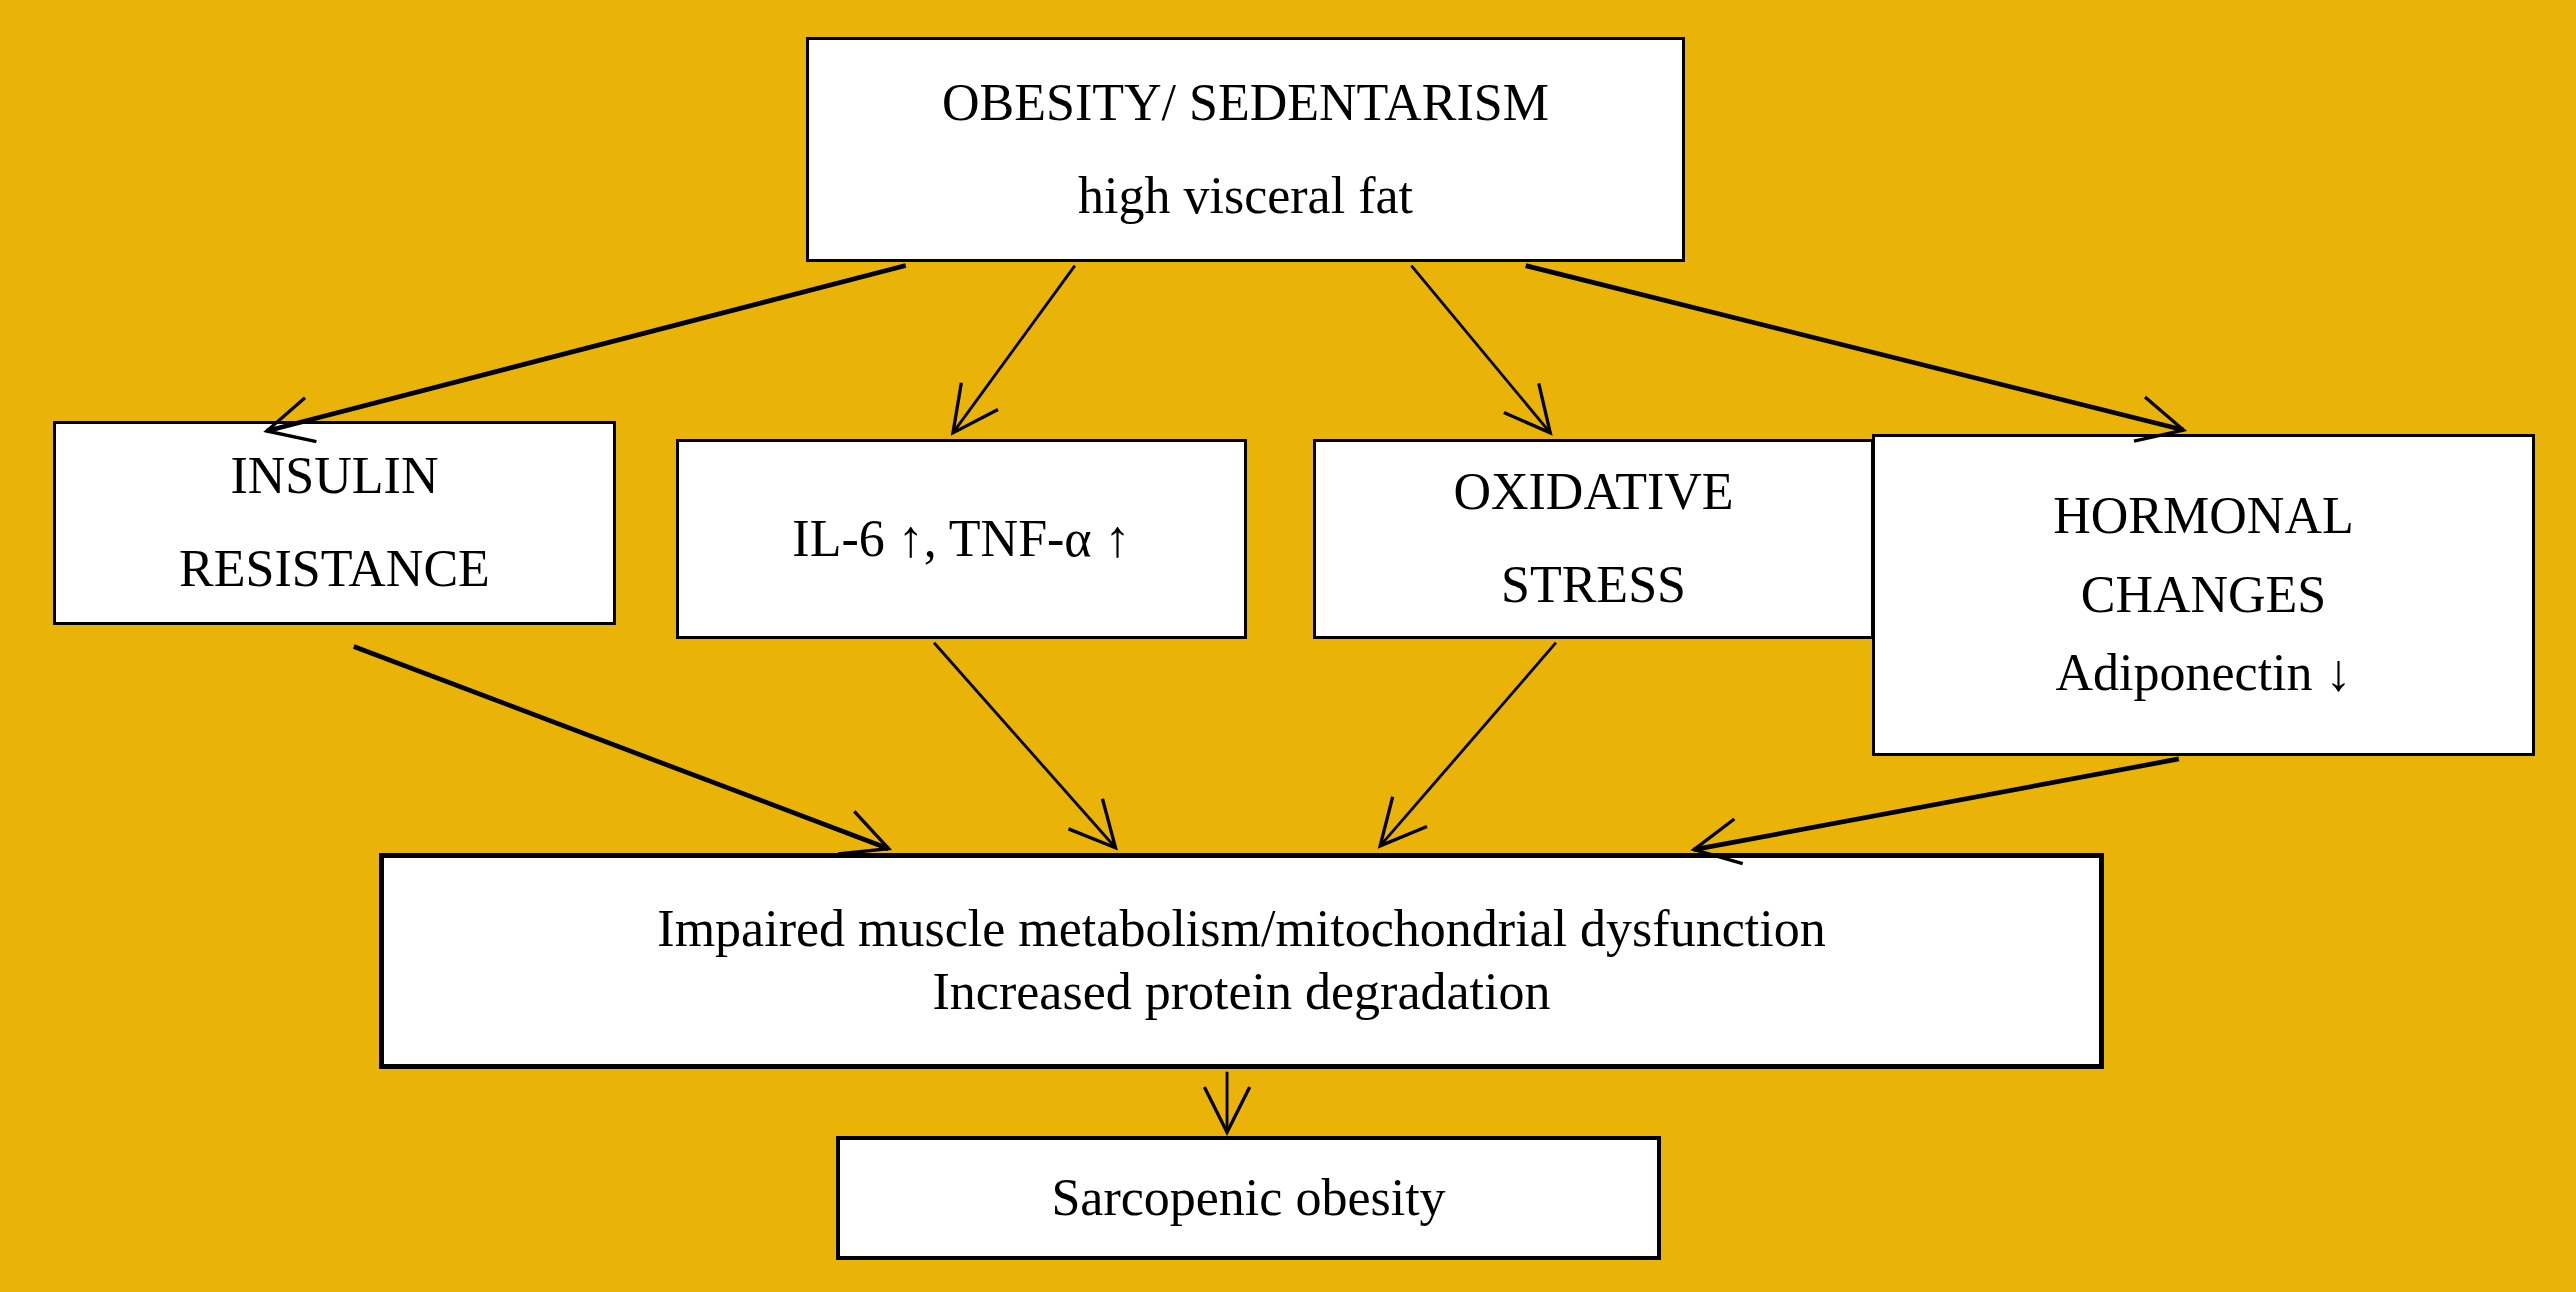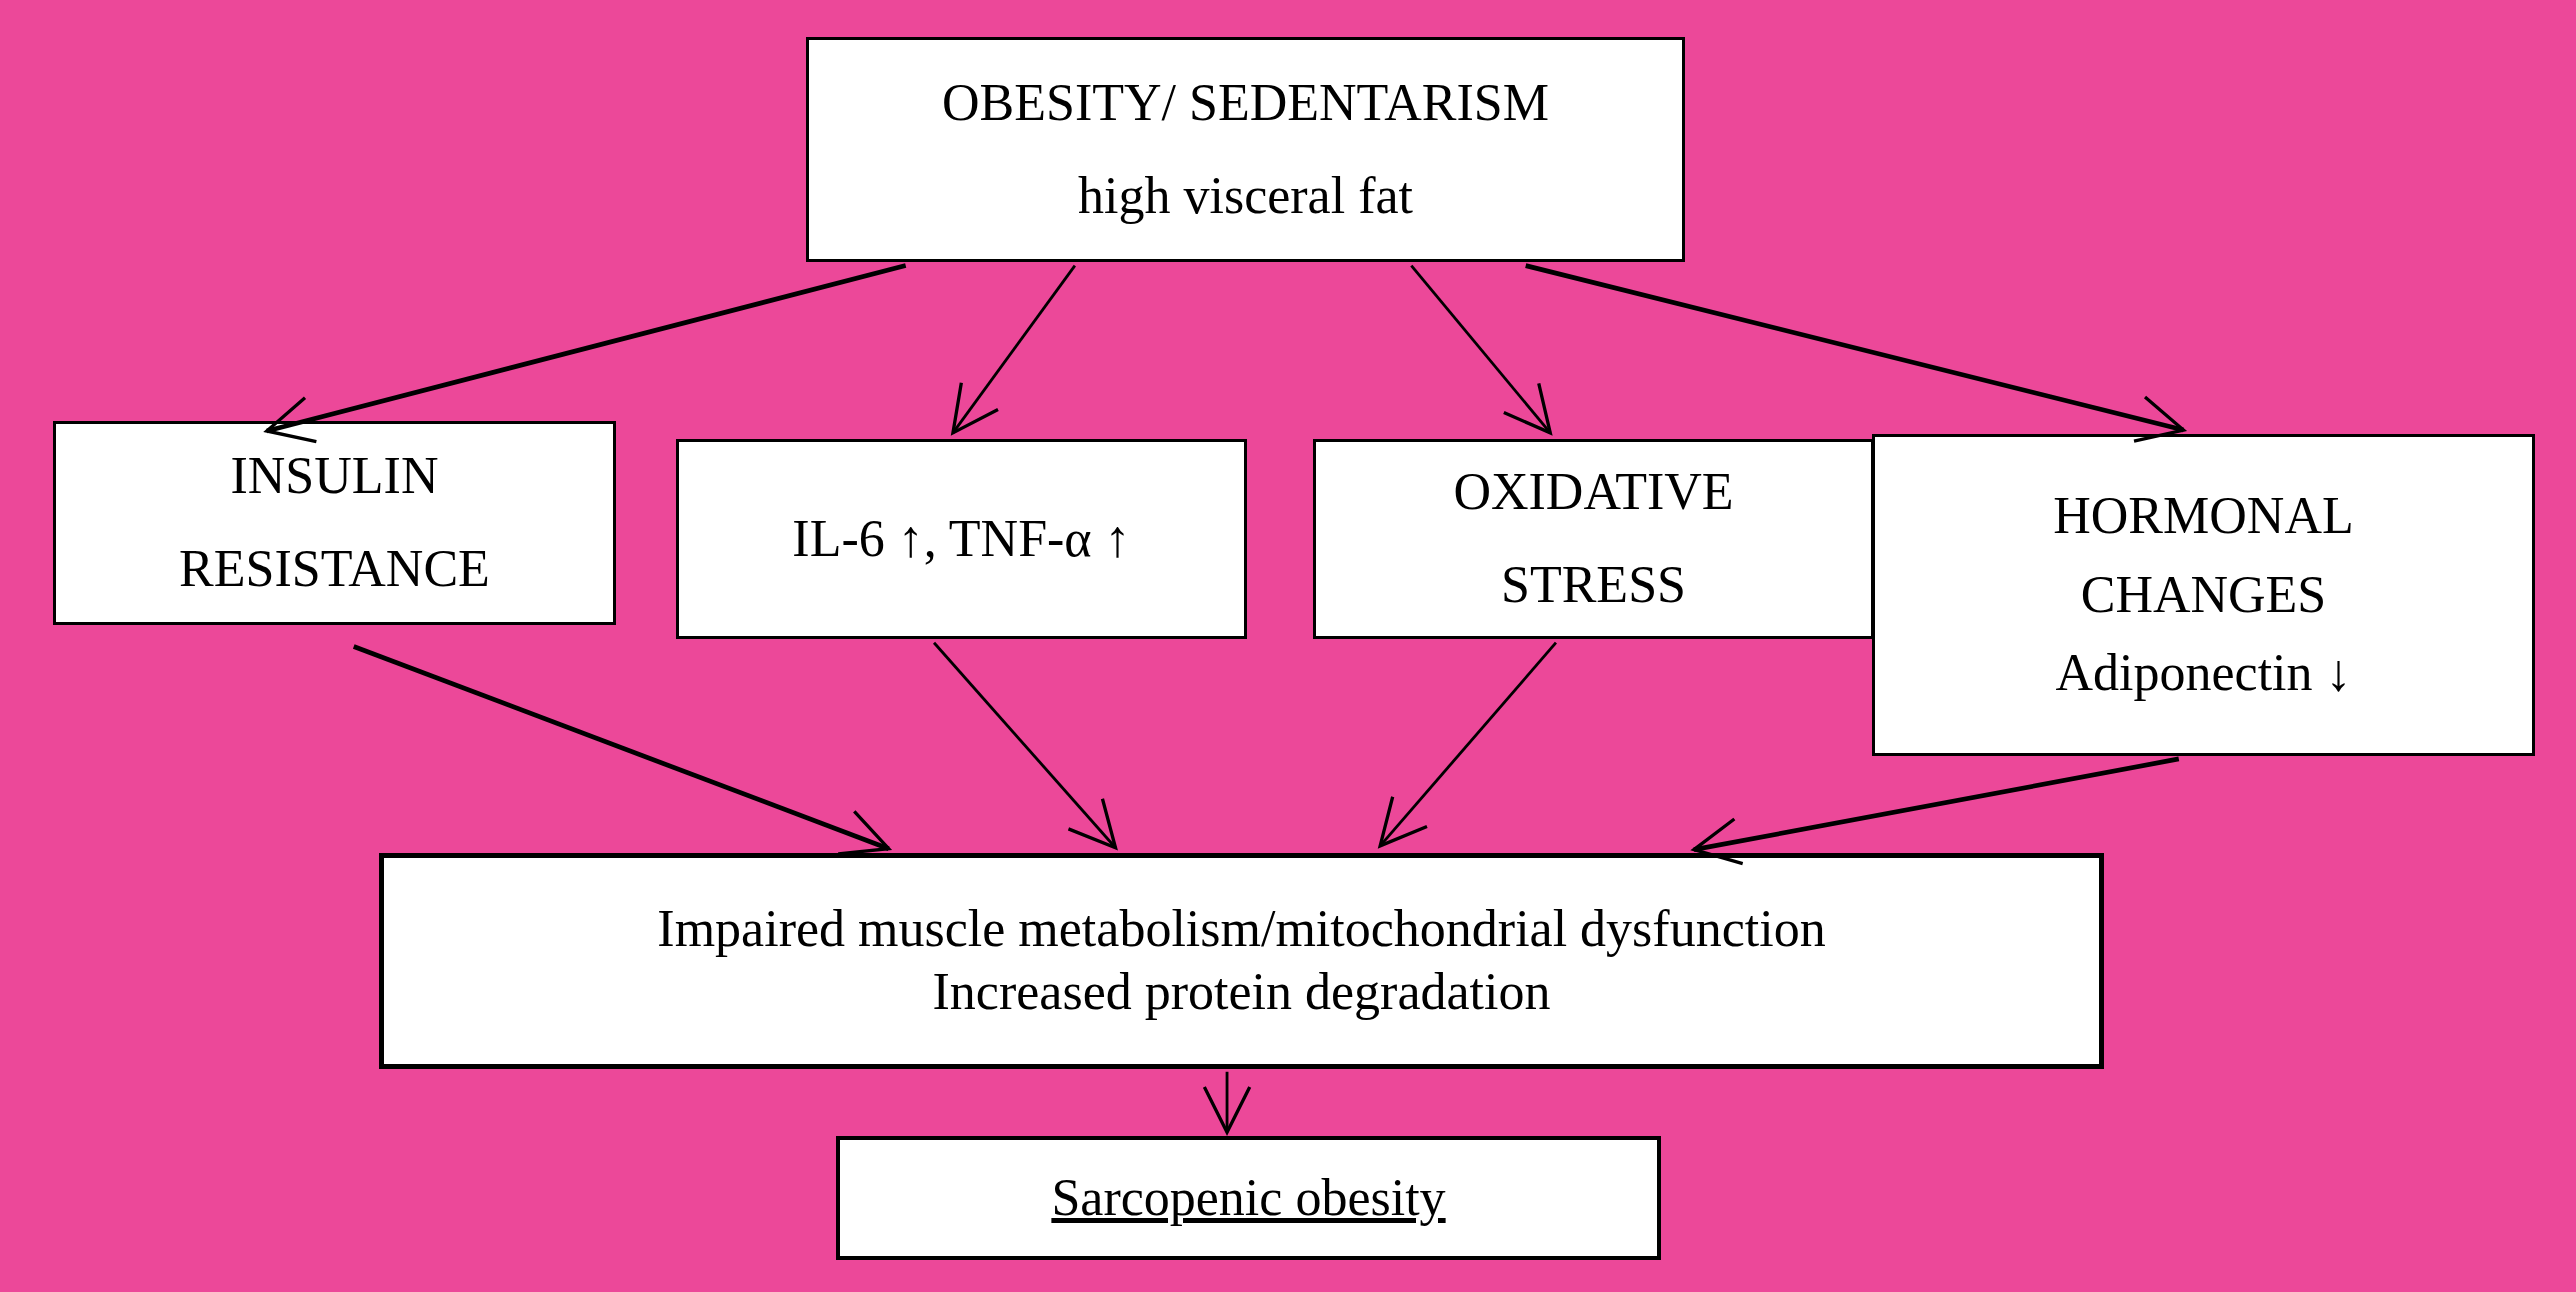--- a/index.html
+++ b/index.html
@@ -4,21 +4,21 @@
 <style>
   html, body {
     margin: 0;
     padding: 0;
     background: #ffffff;
   }
   .canvas {
     position: relative;
     width: 2576px;
     height: 1292px;
-    background: #ec4899;
+    background: #eab308;
     font-family: "Liberation Serif", "DejaVu Serif", serif;
     color: #000000;
     overflow: hidden;
   }
   .arrows {
     position: absolute;
     left: 0;
     top: 0;
     width: 2576px;
     height: 1292px;
@@ -43,21 +43,21 @@
   .gap-lg { row-gap: 38px; }
   .gap-md { row-gap: 35px; }
 
   
   .node-obesity      { left: 806px;  top: 37px;   width: 879px;  height: 225px; }
   .node-insulin      { left: 53px;   top: 421px;  width: 563px;  height: 204px; }
   .node-inflammation { left: 676px;  top: 439px;  width: 571px;  height: 200px; }
   .node-oxidative    { left: 1313px; top: 439px;  width: 561px;  height: 200px; }
   .node-hormonal     { left: 1872px; top: 434px;  width: 663px;  height: 322px; gap: 24px; }
   .node-impaired     { left: 379px;  top: 853px;  width: 1725px; height: 216px; border-width: 5.7px; gap: 8px; }
-  .node-sarcopenic   { left: 836px;  top: 1136px; width: 825px;  height: 124px; border-width: 4.7px; text-decoration: underline; }
+  .node-sarcopenic   { left: 836px;  top: 1136px; width: 825px;  height: 124px; border-width: 4.7px; }
 </style>
 </head>
 <body>
 
 <div class="canvas">
 
   <svg class="arrows" viewBox="0 0 2725 1367" xmlns="http://www.w3.org/2000/svg">
     <defs>
       <marker id="ah" markerUnits="userSpaceOnUse" markerWidth="80" markerHeight="80" refX="60" refY="35" orient="auto">
         <path d="M 12 11 L 60 35 L 12 59" fill="none" stroke="#000000" stroke-width="3.5"></path>

